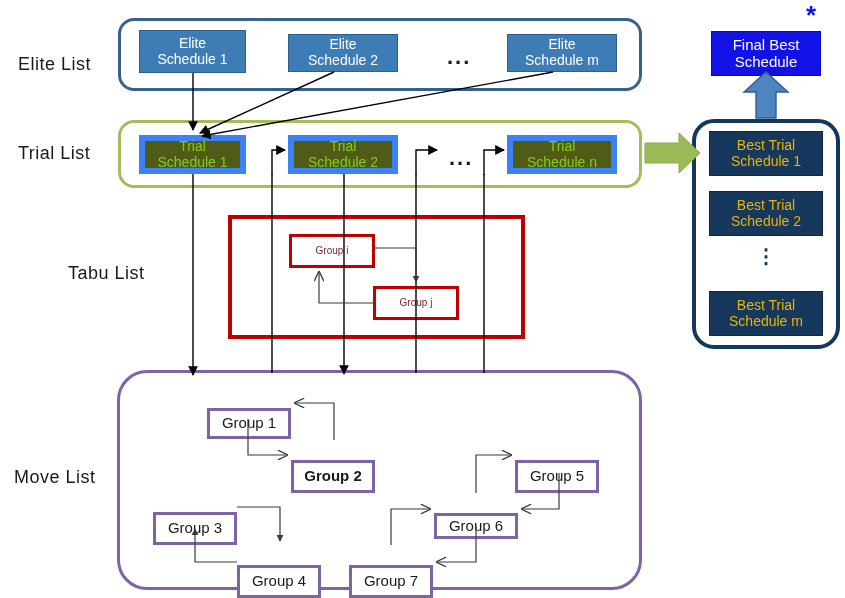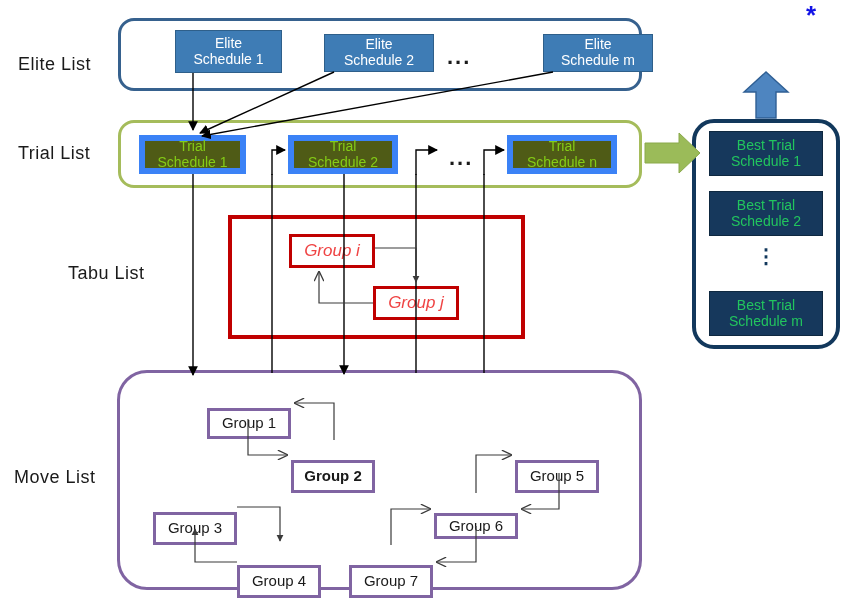--- a/index.html
+++ b/index.html
@@ -61,44 +61,42 @@
     justify-content: center;
     text-align: center;
     line-height: 1.12;
     font-size: 14px;
     white-space: pre-line;
   }
   .node-elite {
     background: #3E7CB5;
     border: 1px solid #2E5F8A;
     color: #ffffff;
-    margin-left: 36px;
   }
   .node-trial {
     background: #4F5B16;
     border: 6px solid #3b82f6;
     color: #84cc16;
   }
   .node-best {
     background: #16385C;
     border: 1px solid #0E2840;
-    color: #22c55e;
+    color: #eab308;
   }
   .node-final {
     background: #1212E6;
     border: 1px solid #0A0AC0;
     color: #ffffff;
     font-size: 15px;
   }
   .node-group-tabu {
     background: #ffffff;
     border: 3px solid #C00000;
-    color: #ef4444;
-    font-size: 17px;
-    font-style: italic;
+    color: #7f1d1d;
+    font-size: 10px;
   }
   .node-group-move {
     background: #ffffff;
     border: 3px solid #8064A2;
     color: #1a1a1a;
     font-size: 15px;
     margin-top: 20px;
   }
   
   .dots-h {
@@ -192,20 +190,22 @@
   <div class="node node-group-move" style="left:349px; top:545px; width:84px; height:33px;">Group 7</div>
 
   <div class="node node-best" style="left:709px; top:131px; width:114px; height:45px;">Best Trial
 Schedule 1</div>
   <div class="node node-best" style="left:709px; top:191px; width:114px; height:45px;">Best Trial
 Schedule 2</div>
   <div class="dots-v" style="left:756px; top:252px;">⋮</div>
   <div class="node node-best" style="left:709px; top:291px; width:114px; height:45px;">Best Trial
 Schedule m</div>
 
+  <div class="node node-final" style="left:711px; top:31px; width:110px; height:45px;">Final Best
+Schedule</div>
   <div class="asterisk" style="left:806px; top:2px;">*</div>
 
   <svg id="wires" viewBox="0 0 845 598" xmlns="http://www.w3.org/2000/svg">
     <defs>
       <marker id="ah" viewBox="0 0 10 10" refX="9" refY="5" markerWidth="7" markerHeight="7" orient="auto-start-reverse">
         <path d="M 0 0 L 10 5 L 0 10 z" fill="#000000"></path>
       </marker>
       <marker id="ah2" viewBox="0 0 10 10" refX="9" refY="5" markerWidth="6" markerHeight="6" orient="auto-start-reverse">
         <path d="M 0 0 L 10 5 L 0 10 z" fill="#3a3a3a"></path>
       </marker>

